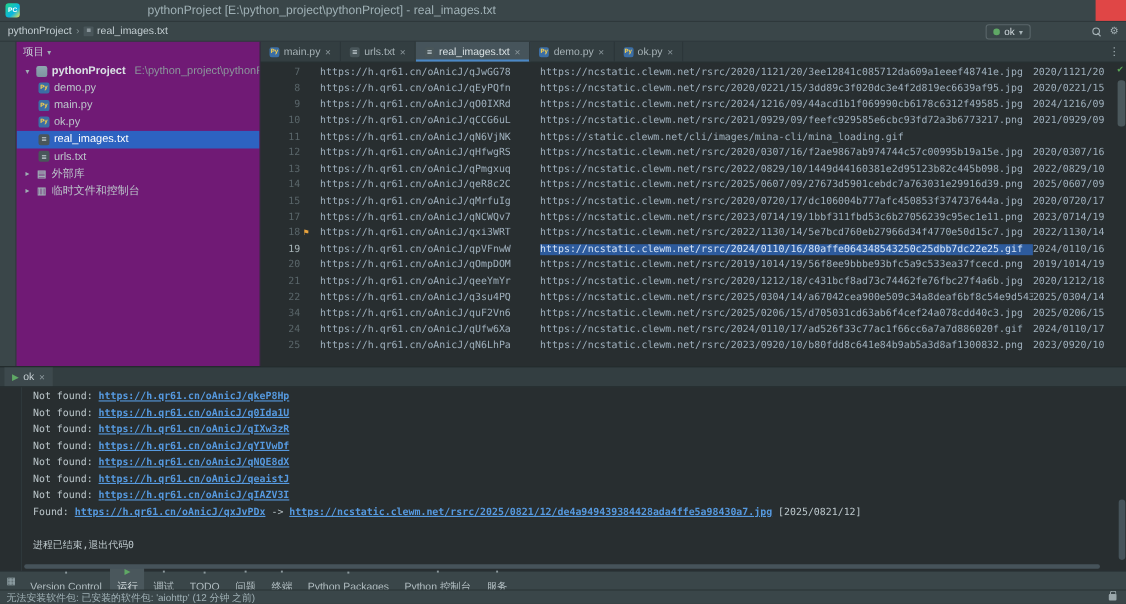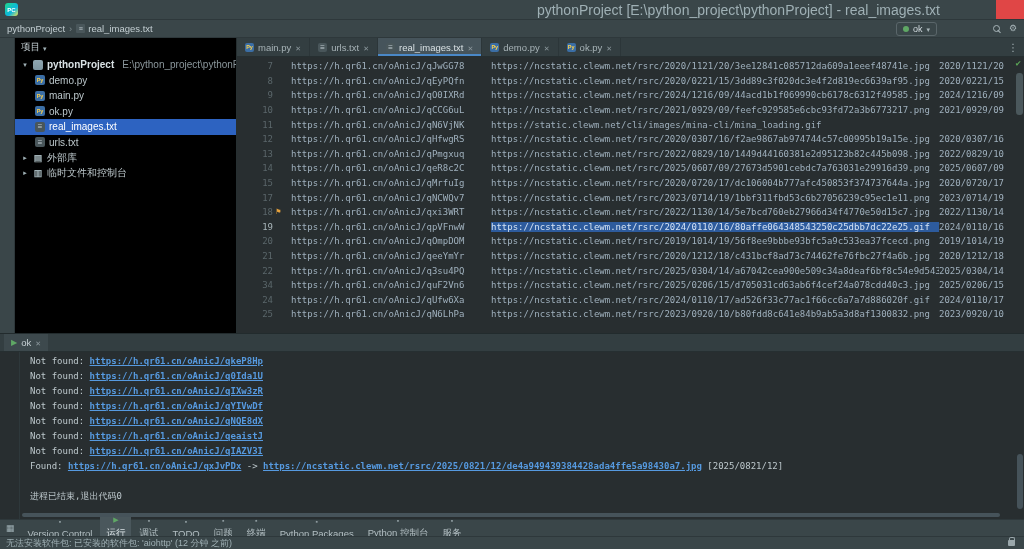--- a/index.html
+++ b/index.html
@@ -7,21 +7,21 @@
   body { background:#282e30; font-family:"Liberation Sans",sans-serif; color:#bcc7cb; }
   .app { width:100%; height:100%; display:flex; flex-direction:column; }
 
   
   .titlebar { height:20px; flex:none; background:#3a4649; border-bottom:1px solid #2e383b; display:flex; align-items:center; }
   .logo { width:13px; height:13px; margin:0 6px 0 5px; border-radius:3px; flex:none;
           background:linear-gradient(135deg,#21d789,#0ab6e0 60%,#f4e34c); color:#fff;
           font-size:6px; font-weight:bold; display:flex; align-items:center; justify-content:center; }
   .menus { display:flex; flex:none; }
   .menu { padding:0 5px; font-size:9.5px; color:#c3ced2; line-height:19px; }
-  .wintitle { flex:1; text-align:right; font-size:14px; color:#9fb0b5; white-space:nowrap; overflow:hidden; }
+  .wintitle { flex:1; text-align:left; font-size:11px; color:#9fb0b5; white-space:nowrap; overflow:hidden; }
   .winctrl { display:flex; height:100%; flex:none; }
   .winbtn { width:28px; display:flex; align-items:center; justify-content:center; font-size:8px; color:#c3ced2; }
   .winbtn.close { background:#e04646; color:#fff; }
 
   
   .navbar { height:18px; flex:none; background:#3a4649; border-bottom:1px solid #2e383b; display:flex; align-items:center; padding:0 7px; font-size:9.5px; }
   .crumb { color:#c3ced2; white-space:nowrap; }
   .crumb-sep::before { content:"›"; color:#7c898d; margin:0 4px; }
   .mini-file { width:9px; height:9px; border-radius:1px; background:#49565a; color:#c3ced2; font-size:7px; display:inline-flex; align-items:center; justify-content:center; margin-right:3px; }
   .mini-file::before { content:"≡"; }
@@ -32,21 +32,21 @@
   .pill-arrow::before { content:"▾"; font-size:7px; color:#a7b4b8; }
   .search-ic { width:8px; height:8px; position:relative; flex:none; }
   .search-ic::before { content:""; position:absolute; left:0; top:0; width:5px; height:5px; border:1.3px solid #a7b4b8; border-radius:50%; }
   .search-ic::after { content:""; position:absolute; right:0; bottom:0; width:4px; height:1.3px; background:#a7b4b8; transform:rotate(45deg); }
 
   
   .main { flex:1; display:flex; min-height:0; }
   .leftstrip { width:15px; flex:none; background:#3a4649; border-right:1px solid #2e383b; display:flex; flex-direction:column; align-items:center; padding-top:5px; gap:8px; }
   .strip-ic { color:#9fb0b5; font-size:9px; line-height:1; }
 
-  .project { width:222px; flex:none; background:#000000; border-right:1px solid #262f31; display:flex; flex-direction:column; overflow:hidden; }
+  .project { width:222px; flex:none; background:#701a75; border-right:1px solid #262f31; display:flex; flex-direction:column; overflow:hidden; }
   .proj-header { height:18px; flex:none; display:flex; align-items:center; padding:0 6px; gap:3px; font-size:9.5px; color:#c3ced2; }
   .ph-chev::before { content:"▾"; font-size:7px; color:#9fb0b5; }
   .ph-icons { margin-left:auto; display:flex; gap:7px; color:#a7b4b8; font-size:9px; }
   .tree { flex:1; font-size:10px; padding-top:1px; overflow:hidden; }
   .tree-row { height:15.5px; display:flex; align-items:center; gap:4px; white-space:nowrap; overflow:hidden; color:#bcc7cb; }
   .tree-row.selected { background:#2d63c1; color:#fff; }
   .tree-chev { font-size:7px; color:#9fb0b5; width:8px; text-align:center; flex:none; }
   .tree-label.bold { font-weight:bold; color:#d9e1e4; }
   .tree-path { color:#8b979c; margin-left:4px; }
 

